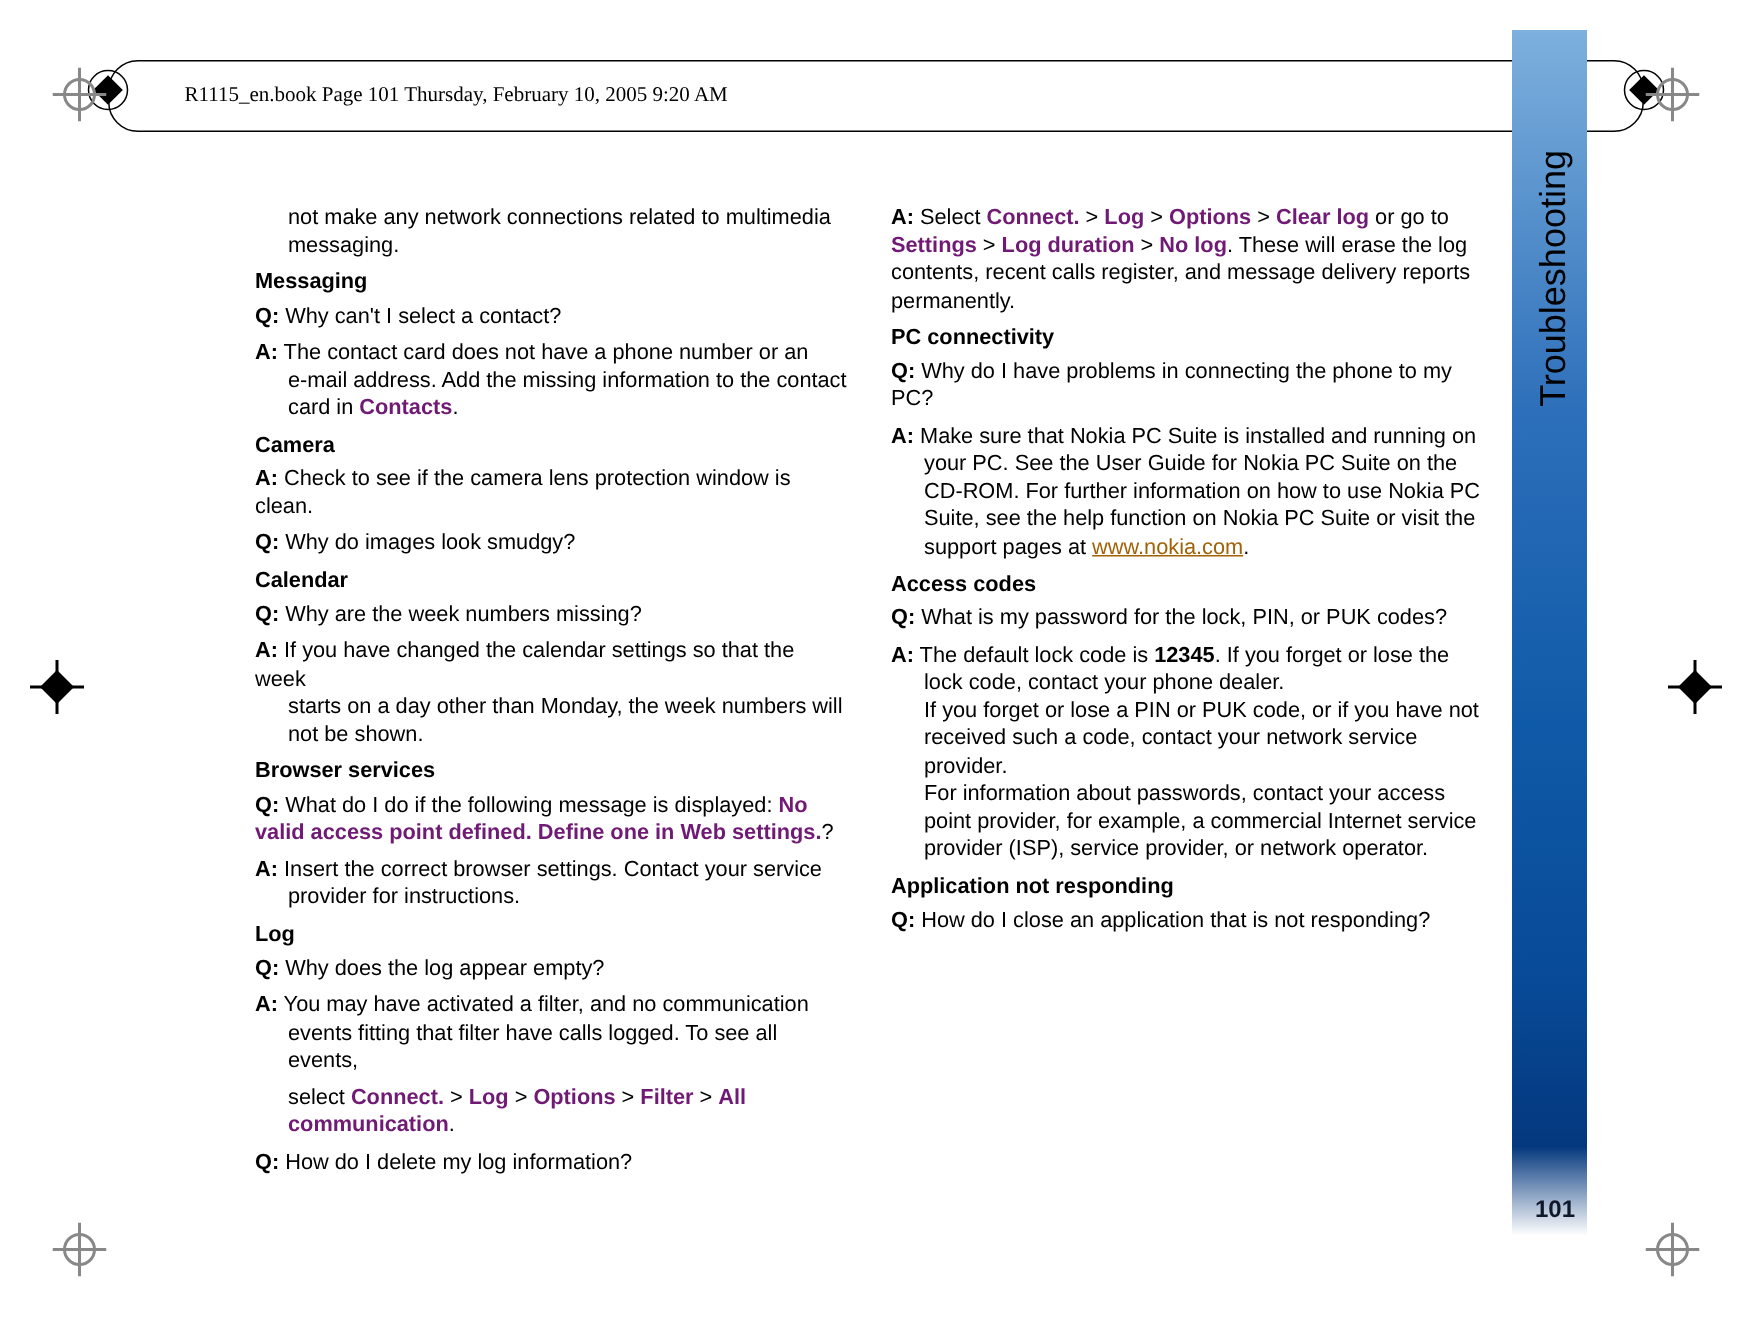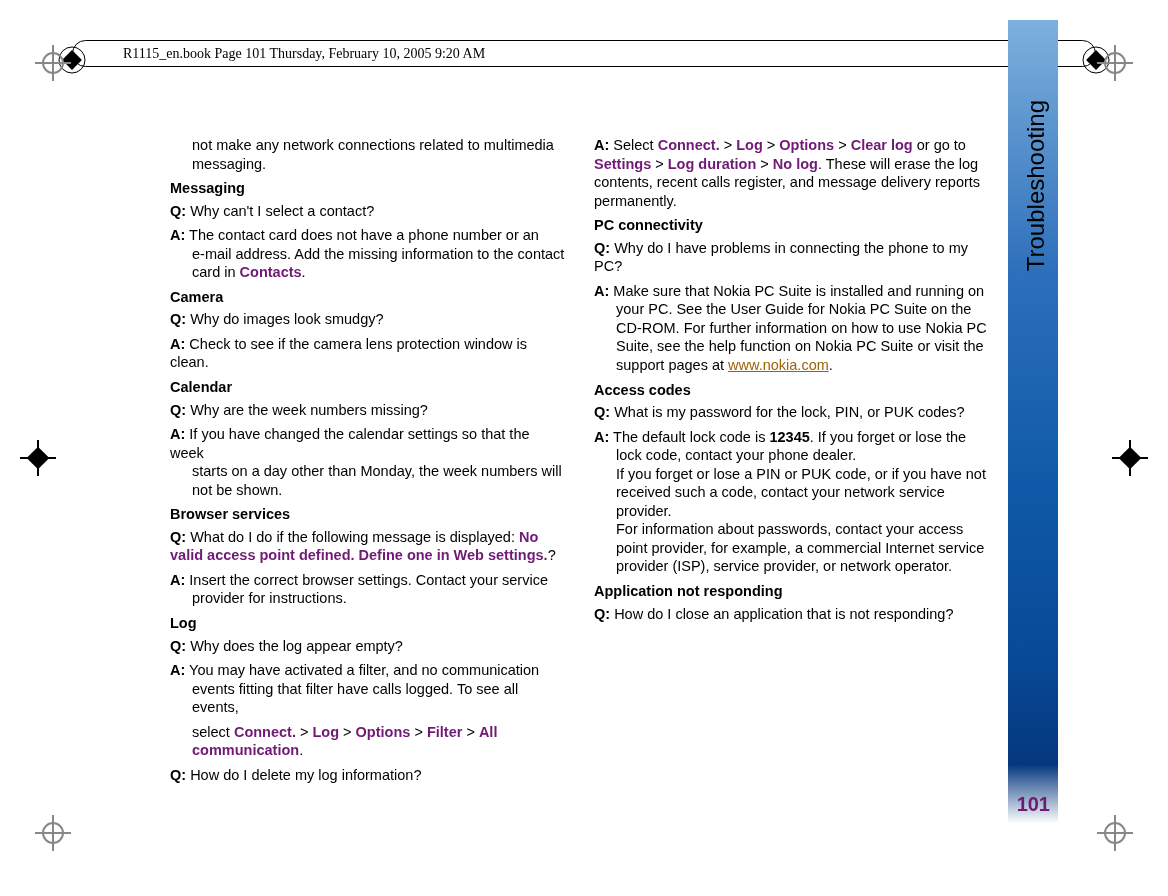--- a/index.html
+++ b/index.html
@@ -28,21 +28,21 @@
   .reg-br { bottom: 45px; right: 35px; }
   .reg-ml { top: 440px; left: 20px; }
   .reg-mr { top: 440px; right: 20px; }
 
   
   .header-wrap {
     position: absolute;
     top: 40px;
     left: 60px;
     right: 60px;
-    height: 27px;
+    height: 48px;
   }
   .header-line {
     position: absolute;
     left: 12px;
     right: 12px;
     top: 0;
     bottom: 0;
     border: 1px solid #000;
     border-radius: 20px / 20px;
     display: flex;
@@ -78,22 +78,22 @@
     writing-mode: vertical-rl;
     transform: rotate(180deg);
     font-size: 24px;
     color: #000;
     font-family: "Trebuchet MS", sans-serif;
   }
   .page-number {
     position: absolute;
     right: 118px;
     bottom: 80px;
-    color: #701a75;
-    font-size: 20px;
+    color: #0f172a;
+    font-size: 16px;
     font-weight: 600;
   }
 
   
   .content {
     position: absolute;
     top: 136px;
     left: 170px;
     width: 820px;
     bottom: 110px;
@@ -190,22 +190,22 @@
 
 <div class="content">
 
   <p class="para indent">not make any network connections related to multimedia messaging.</p>
 
   <p class="heading">Messaging</p>
   <p class="qa"><span class="label">Q:</span><span> Why can't I select a contact?</span></p>
   <p class="qa"><span class="label">A:</span><span> The contact card does not have a phone number or an</span><span class="answer-body"><span>e-mail address. Add the missing information to the contact card in </span><span class="blue">Contacts</span><span>.</span></span></p>
 
   <p class="heading">Camera</p>
+  <p class="qa"><span class="label">A:</span><span> Check to see if the camera lens protection window is clean.</span></p>
   <p class="qa"><span class="label">Q:</span><span> Why do images look smudgy?</span></p>
-  <p class="qa"><span class="label">A:</span><span> Check to see if the camera lens protection window is clean.</span></p>
 
   <p class="heading">Calendar</p>
   <p class="qa"><span class="label">Q:</span><span> Why are the week numbers missing?</span></p>
   <p class="qa"><span class="label">A:</span><span> If you have changed the calendar settings so that the week</span><span class="answer-body">starts on a day other than Monday, the week numbers will not be shown.</span></p>
 
   <p class="heading">Browser services</p>
   <p class="qa"><span class="label">Q:</span><span> What do I do if the following message is displayed: </span><span class="blue">No valid access point defined. Define one in Web settings.</span><span>?</span></p>
   <p class="qa"><span class="label">A:</span><span> Insert the correct browser settings. Contact your service</span><span class="answer-body">provider for instructions.</span></p>
 
   <p class="heading">Log</p>

